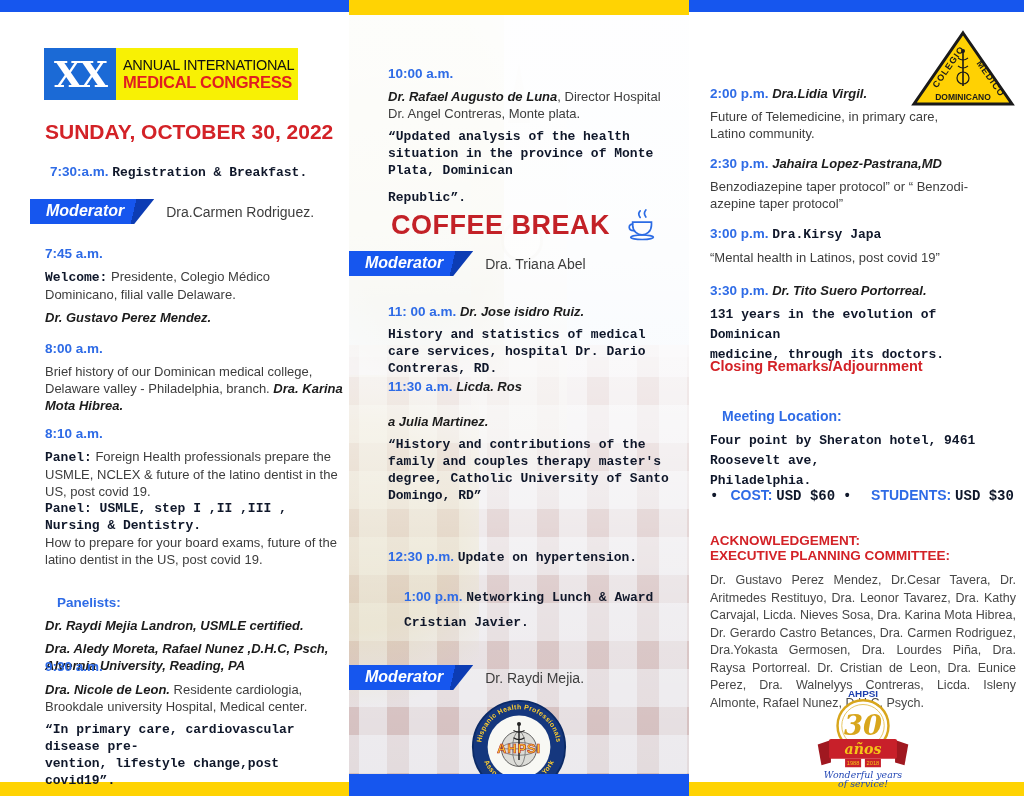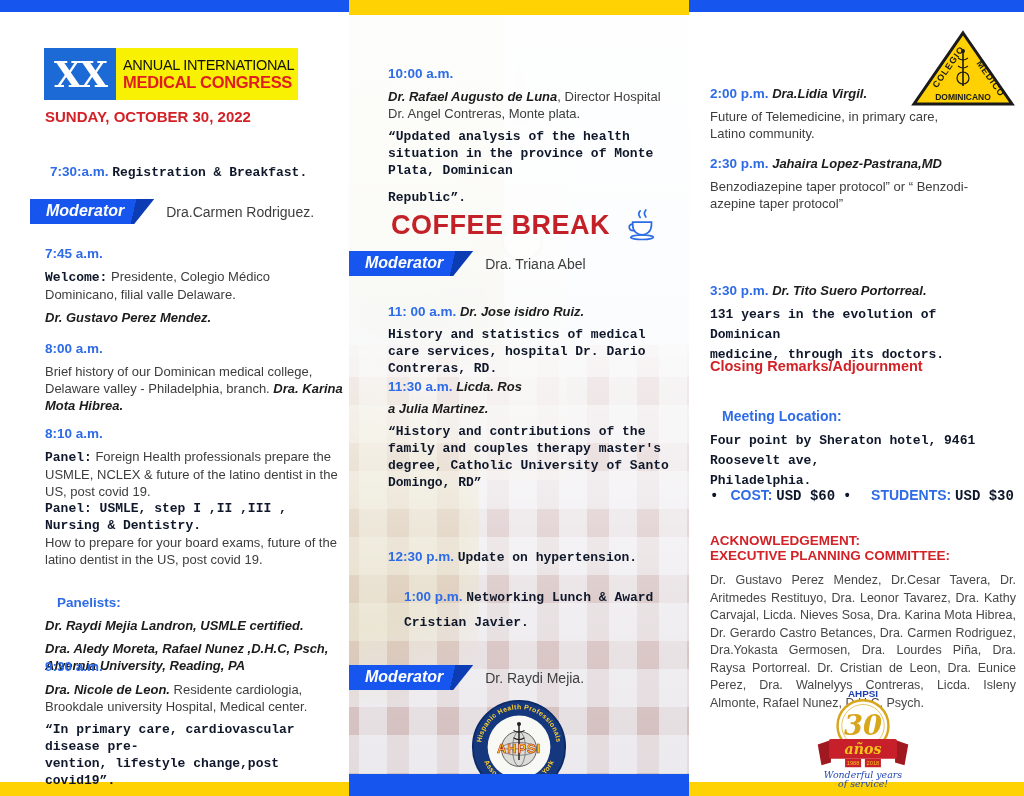--- a/index.html
+++ b/index.html
@@ -82,21 +82,21 @@
 <div class="panel panel-left">
 
   <div class="logo-congress">
     <div class="logo-xx">XX</div>
     <div class="logo-yellow">
       <div class="logo-l1">ANNUAL INTERNATIONAL</div>
       <div class="logo-l2">MEDICAL CONGRESS</div>
     </div>
   </div>
 
-  <div class="blk red" style="top:63px;left:15px;font-size:15px;">SUNDAY, OCTOBER 30, 2022</div>
+  <div class="blk red" style="top:75px;left:15px;font-size:21px;">SUNDAY, OCTOBER 30, 2022</div>
 
   <div class="blk txt" style="top:118px;left:20px;">
     <span class="time">7:30:a.m.</span>
     <span class="b">Registration &amp; Breakfast.</span>
   </div>
 
   <div class="blk modrow" style="top:154px;">
     <div class="modbanner">Moderator</div>
     <div class="modname">Dra.Carmen Rodriguez.</div>
   </div>
@@ -172,21 +172,21 @@
       <div class="modname">Dra. Triana Abel</div>
     </div>
 
     <div class="blk txt" style="top:288px;left:39px;width:286px;">
       <div><span class="time">11: 00 a.m.</span> <span class="name">Dr. Jose isidro Ruiz.</span></div>
       <div class="b gap6">History and statistics of medical care services, hospital Dr. Dario Contreras, RD.</div>
     </div>
 
     <div class="blk txt" style="top:363px;left:39px;width:286px;">
       <div><span class="time">11:30 a.m.</span> <span class="name">Licda. Ros</span></div>
-      <div class="name" style="margin-top:5px;">a Julia Martinez.</div>
+      <div class="name" style="margin-top:18px;">a Julia Martinez.</div>
       <div class="b gap6">“History and contributions of the family and couples therapy master's degree, Catholic University of Santo Domingo, RD”</div>
     </div>
 
     <div class="blk txt" style="top:463px;left:39px;width:286px;">
     </div>
 
     <div class="blk txt" style="top:533px;left:39px;">
       <span class="time">12:30 p.m.</span>
       <span class="b">Update on hypertension.</span>
     </div>
@@ -246,20 +246,24 @@
     <div class="gap6">Future of Telemedicine, in primary care,</div>
     <div>Latino community.</div>
   </div>
 
   <div class="blk txt" style="top:155px;left:5px;width:300px;">
     <div><span class="time">2:30 p.m.</span> <span class="name">Jahaira Lopez-Pastrana,MD</span></div>
     <div class="gap6">Benzodiazepine taper protocol” or “ Benzodi-</div>
     <div>azepine taper protocol”</div>
   </div>
 
+  <div class="blk txt" style="top:225px;left:5px;width:300px;">
+    <div><span class="time">3:00 p.m.</span> <span class="b">Dra.Kirsy Japa</span></div>
+    <div class="gap6">“Mental health in Latinos, post covid 19”</div>
+  </div>
 
   <div class="blk txt" style="top:282px;left:5px;width:300px;">
     <div><span class="time">3:30 p.m.</span>&nbsp;<span class="name">Dr. Tito Suero Portorreal.</span></div>
     <div class="b" style="margin-top:6px;line-height:20px;">131 years in the evolution of Dominican</div>
     <div class="b" style="line-height:20px;">medicine, through its doctors.</div>
   </div>
 
   <div class="blk red" style="top:358px;left:5px;font-size:14.5px;">Closing Remarks/Adjournment</div>
 
   <div class="blk txt" style="top:408px;left:5px;width:300px;">

